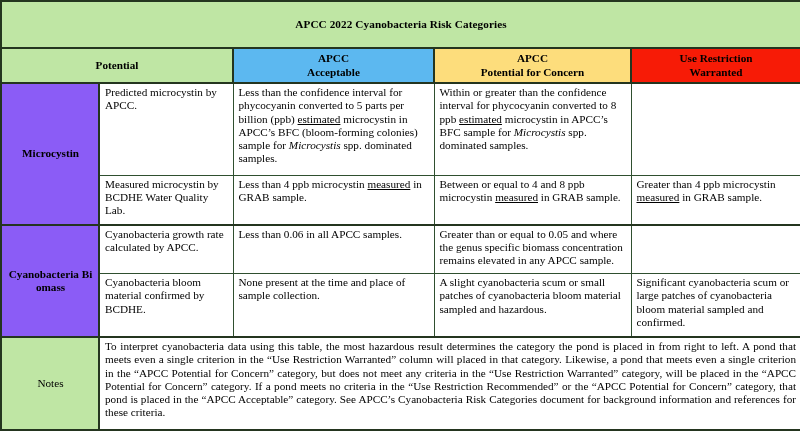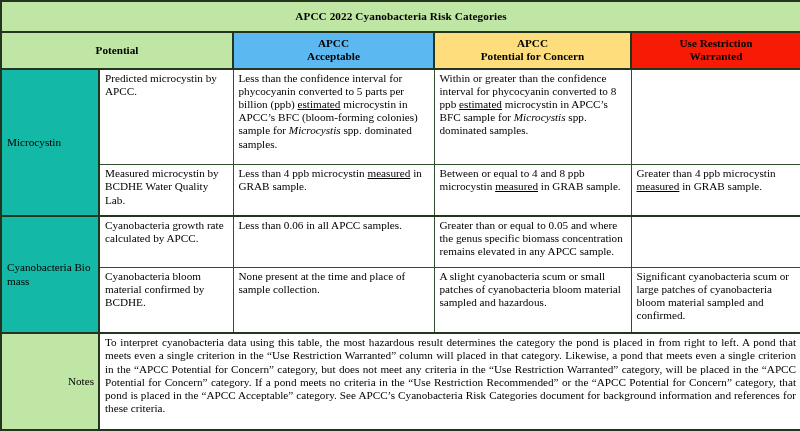--- a/index.html
+++ b/index.html
@@ -28,52 +28,53 @@
     line-height: 1.18;
   }
   
   .t-title {
     background: #bfe6a4;
     text-align: center;
     vertical-align: middle !important;
     font-weight: bold;
     font-size: 14.6px;
     border: 2px solid #24351f !important;
-    padding: 6px 0 !important;
+    padding: 14px 0 !important;
     letter-spacing: .1px;
   }
   .hdr {
     text-align: center;
     vertical-align: middle !important;
     font-weight: bold;
     font-size: 12.6px;
     line-height: 1.22;
     border: 2px solid #24351f !important;
     padding: 2px 2px !important;
   }
   .hdr-criteria { background: #bfe6a4; }
   .hdr-accept   { background: #5cb8f0; }
   .hdr-concern  { background: #fddd7c; }
   .hdr-restrict { background: #f71b06; }
 
   .rowlabel {
-    background: #14b8a6;
+    background: #8b5cf6;
+    text-align: center;
     vertical-align: middle !important;
-    font-weight: normal;
+    font-weight: bold;
     font-size: 12.2px;
     line-height: 1.2;
     word-break: break-all;
     border-left: 2px solid #24351f !important;
     border-right: 2px solid #24351f !important;
   }
   .rowlabel.sec-top    { border-top: 2px solid #24351f !important; }
   .rowlabel.sec-bottom { border-bottom: 2px solid #24351f !important; }
   .notes-label {
     background: #bfe6a4;
-    text-align: right;
+    text-align: center;
     vertical-align: middle !important;
     font-weight: normal;
     font-size: 12.2px;
     border: 2px solid #24351f !important;
   }
   .cell { background: #ffffff; }
   .cell.sec-top    { border-top: 2px solid #24351f !important; }
   .cell.sec-bottom { border-bottom: 2px solid #24351f !important; }
   .cell.edge-right { border-right: 2px solid #24351f !important; }
   .notes-cell {

